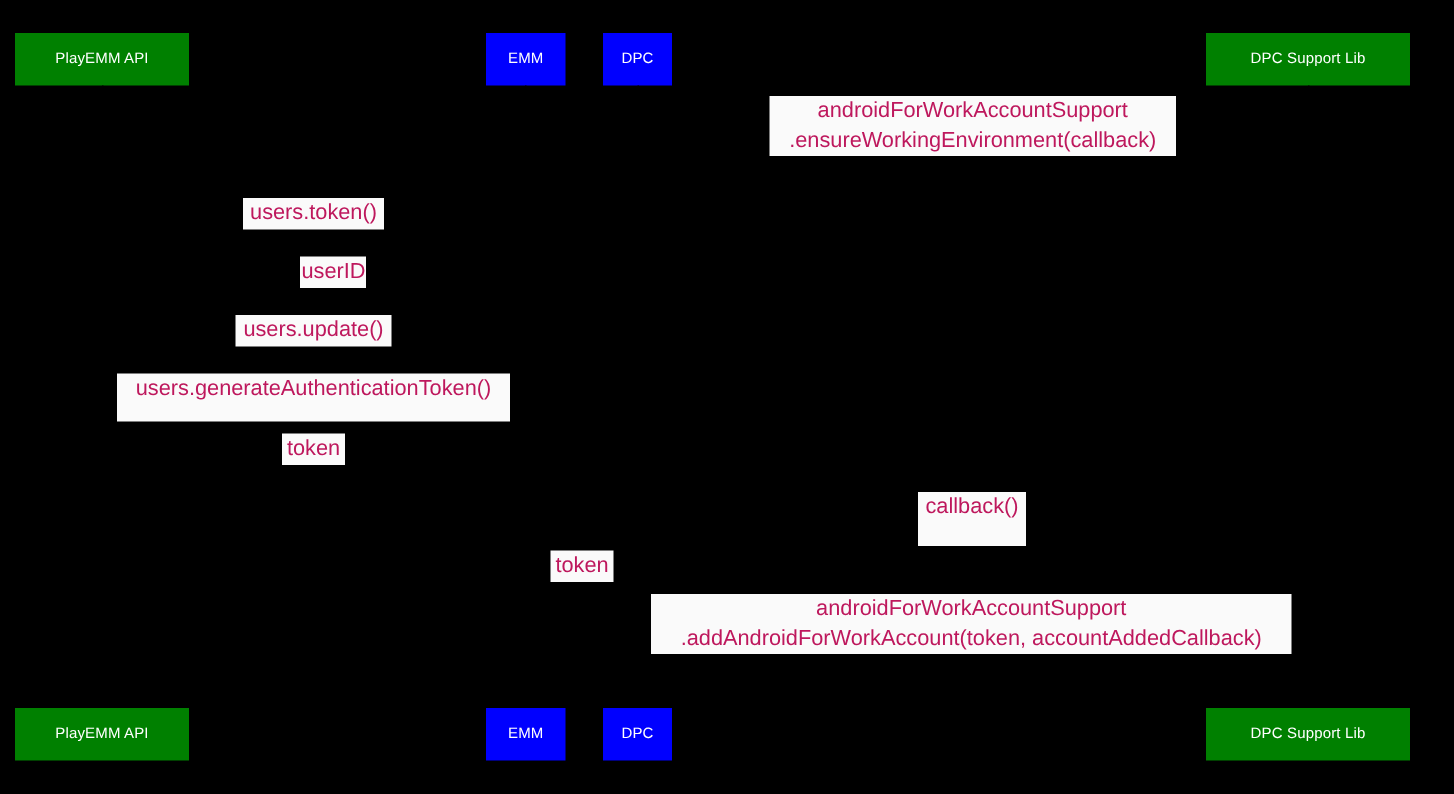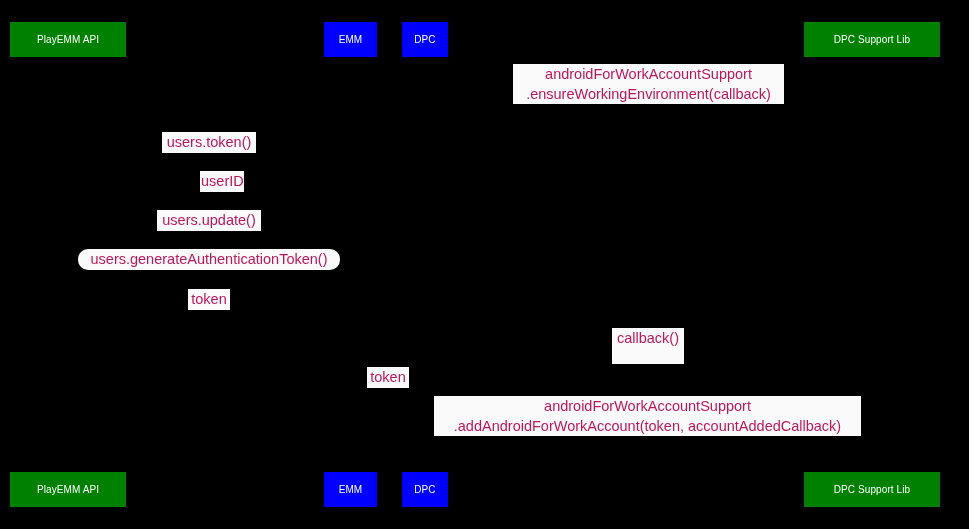--- a/index.html
+++ b/index.html
@@ -91,21 +91,21 @@
 
   <div class="msg-label" style="left:513px; top:64px; width:271px; height:40px;">androidForWorkAccountSupport
 .ensureWorkingEnvironment(callback)</div>
 
   <div class="msg-label" style="left:162px; top:132px; width:94px; height:21px;">users.token()</div>
 
   <div class="msg-label" style="left:187px; top:171px; width:44px; height:21px;margin-left:13px;">userID</div>
 
   <div class="msg-label" style="left:157px; top:210px; width:104px; height:21px;">users.update()</div>
 
-  <div class="msg-label" style="left:78px; top:249px; width:262px; height:21px;border-radius:10px;">users.generateAuthenticationToken()</div>
+  <div class="msg-label" style="left:78px; top:249px; width:262px; height:32px;">users.generateAuthenticationToken()</div>
 
   <div class="msg-label" style="left:188px; top:289px; width:42px; height:21px;">token</div>
 
   <div class="msg-label" style="left:612px; top:328px; width:72px; height:36px;">callback()</div>
 
   <div class="msg-label" style="left:367px; top:367px; width:42px; height:21px;">token</div>
 
   <div class="msg-label" style="left:434px; top:396px; width:427px; height:40px;">androidForWorkAccountSupport
 .addAndroidForWorkAccount(token, accountAddedCallback)</div>
 

